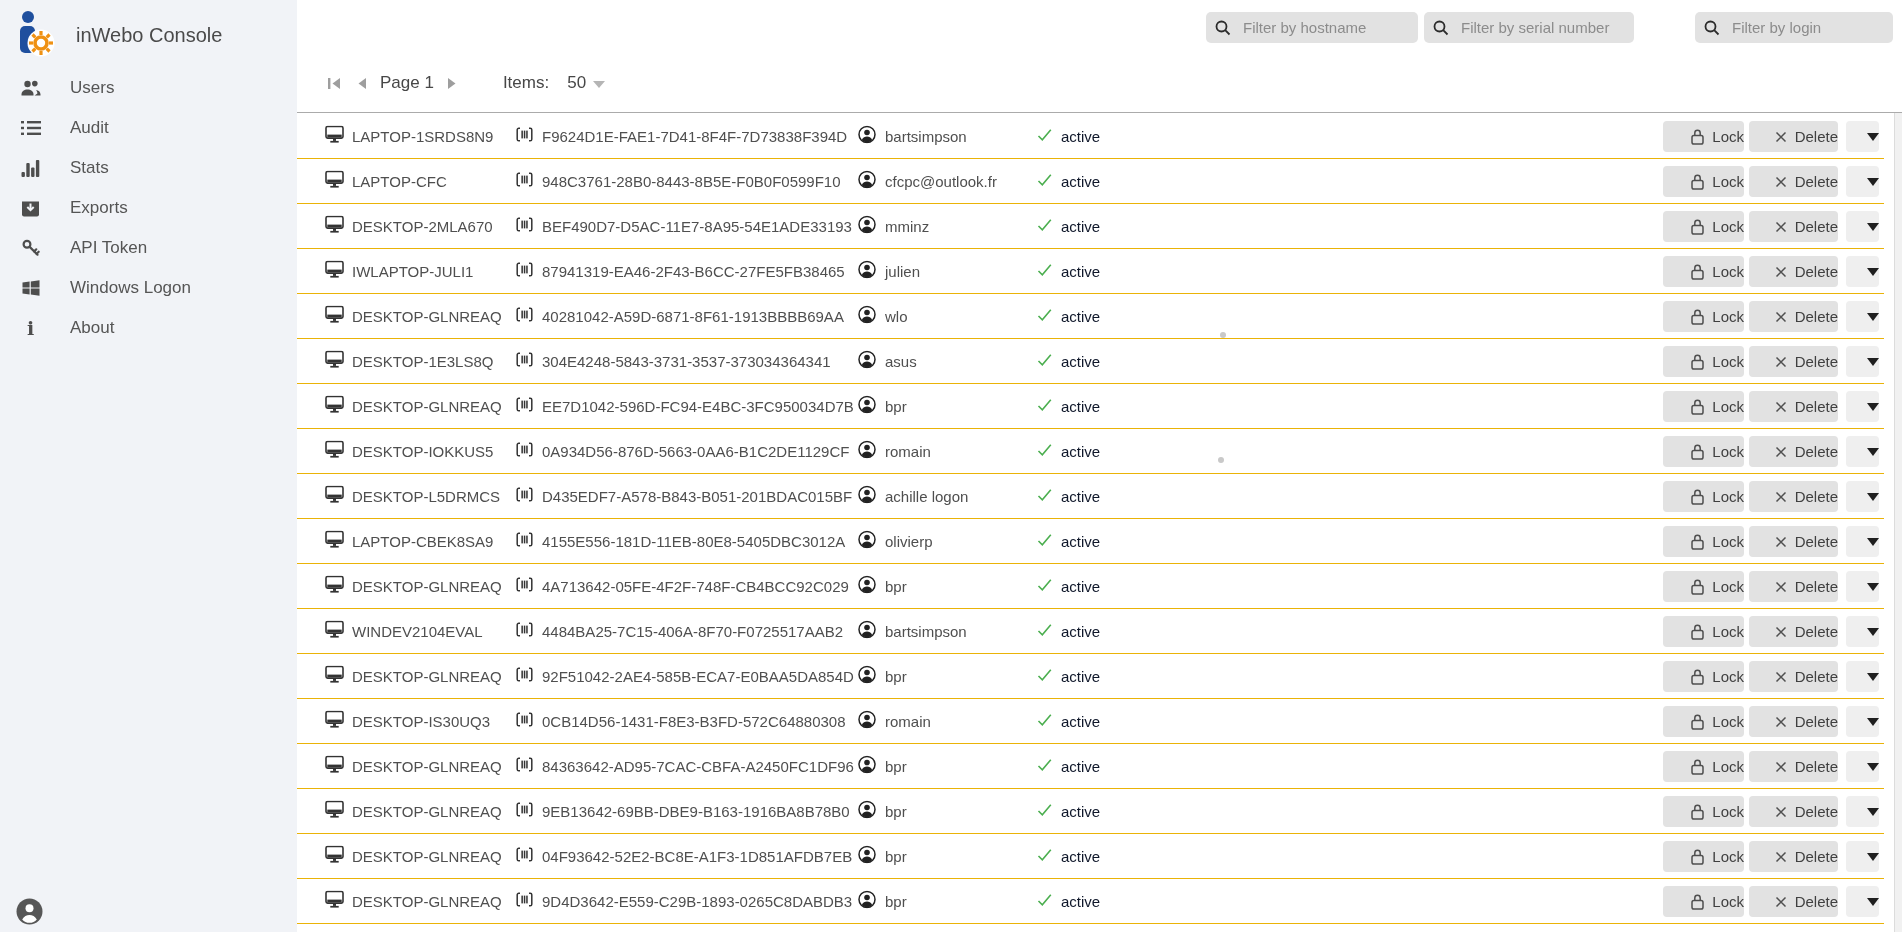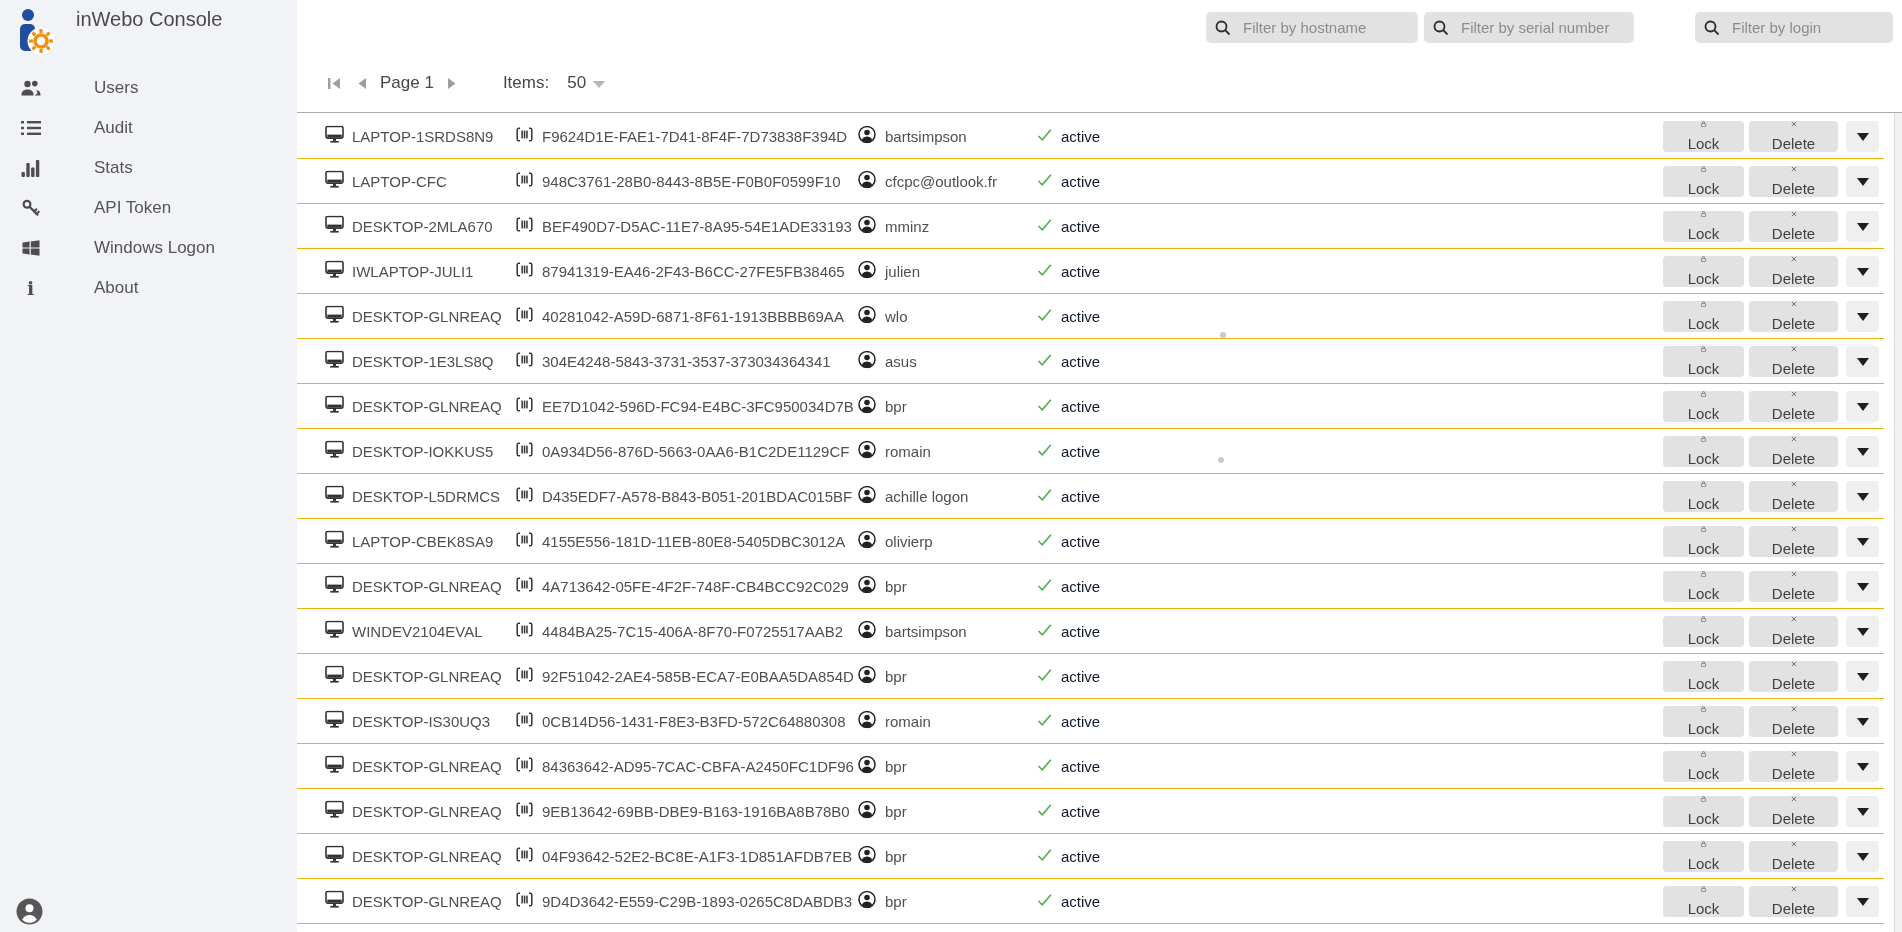--- a/index.html
+++ b/index.html
@@ -1,29 +1,29 @@
 <!DOCTYPE html>
 <html><head>
 <meta charset="utf-8">
 <style>
   * { box-sizing: border-box; margin: 0; padding: 0; }
   html,body { width:1902px; height:932px; overflow:hidden; }
   body { font-family:"Liberation Sans", sans-serif; background:#ffffff; position:relative; }
 
   
   .sidebar { position:absolute; left:0; top:0; width:297px; height:932px; background:#f1f3f7; }
-  .brand { display:flex; align-items:flex-start; padding:8px 0 0 14px; height:62px; cursor:pointer; }
+  .brand { display:flex; align-items:center; padding:8px 0 0 14px; height:62px; cursor:pointer; }
   .logo { position:relative; width:46px; height:50px; flex:0 0 auto; }
   .logo-dot { position:absolute; left:8px; top:1px; width:12px; height:12px; border-radius:50%; background:#1f4f9e; }
   .logo-stem { position:absolute; left:6px; top:16px; width:15px; height:27px; border-radius:5px; background:#1f4f9e; }
   .logo-gear { position:absolute; left:13px; top:19px; }
   .brand-title { font-size:20px; color:#4a4a4a; margin-left:16px; white-space:nowrap; }
 
   .nav { margin-top:6px; }
-  .nav-item { display:flex; align-items:center; height:40px; padding-left:17px; cursor:pointer;gap:24px; }
+  .nav-item { display:flex; align-items:center; height:40px; padding-left:17px; cursor:pointer; }
   .nav-icon { width:27px; display:flex; justify-content:center; align-items:center; }
   .nav-label { font-size:17px; color:#555555; margin-left:26px; white-space:nowrap; }
   .serif-i { font-family:"DejaVu Serif", serif; font-size:19px; font-weight:bold; color:#4d4d4d; line-height:1; }
 
   .avatar { position:absolute; left:16px; bottom:7px; width:27px; height:27px; cursor:pointer; }
 
   
   .main { position:absolute; left:297px; top:0; width:1605px; height:932px; background:#fff; }
   .topbar { position:absolute; left:0; top:0; width:1605px; height:113px; border-bottom:1px solid #ababab; background:#fff; z-index:2; }
   .breadcrumb { position:absolute; left:27px; top:16px; font-size:20px; color:#4a4a4a; white-space:nowrap; }
@@ -54,21 +54,21 @@
   .cell { position:absolute; top:50%; transform:translateY(-50%); font-size:15px; color:#4f4f4f; white-space:nowrap; }
   .c-monitor { left:28px; }
   .c-hostname { left:55px; }
   .c-barcode { left:219px; }
   .c-serial { left:245px; }
   .c-person { left:561px; }
   .c-login { left:588px; }
   .c-check { left:740px; }
   .c-active { left:764px; color:#0f172a; }
 
-  .btn { position:absolute; top:7px; height:31px; border-radius:4px; background:#e2e2e2; display:flex; align-items:center; justify-content:center; gap:8px; font-size:15px; color:#404040; cursor:pointer; border:none; font-family:"Liberation Sans",sans-serif;flex-direction:column; }
+  .btn { position:absolute; top:7px; height:31px; border-radius:4px; background:#e2e2e2; display:flex; align-items:center; justify-content:flex-end; gap:8px; font-size:15px; color:#404040; cursor:pointer; border:none; font-family:"Liberation Sans",sans-serif; }
   .b-lock { left:1366px; width:81px; }
   .b-delete { left:1452px; width:89px; }
   .b-more { left:1549px; width:33px; background:#efefef; }
   .caret-down { width:0; height:0; border-left:6px solid transparent; border-right:6px solid transparent; border-top:8px solid #1f1f1f; }
 
   .scroll-strip { position:absolute; right:0; top:103px; width:8px; height:829px; background:#f1f1f1; border-left:1px solid #dcdcdc; cursor:pointer; }
   .artifact-dot { position:absolute; width:6px; height:6px; border-radius:50%; background:#c9c9c9; }
   .dot-1 { left:923px; top:332px; }
   .dot-2 { left:921px; top:457px; }
 </style>
@@ -135,20 +135,32 @@
           <rect x="5.3" y="4" width="3.4" height="14" rx="1"></rect>
           <rect x="10.1" y="8.5" width="3.4" height="9.5" rx="1"></rect>
           <rect x="14.9" y="1" width="3.4" height="17" rx="1"></rect>
         </g>
           </svg>
       </span>
       <span class="nav-label">Stats</span>
     </div>
     <div class="nav-item">
       <span class="nav-icon">
+        <svg width="19" height="18" viewBox="0 0 19 18">
+          <path d="M1 2.5 h17 v13 a2 2 0 0 1 -2 2 h-13 a2 2 0 0 1 -2 -2 z" fill="#4d4d4d"></path>
+          <g stroke="#f1f3f7" stroke-width="2" fill="none">
+            <path d="M9.5 4.5 v6"></path>
+              <path d="M6.3 8 l3.2 3.2 3.2 -3.2"></path>
+          </g>
+        </svg>
+      </span>
+      <span class="nav-label">Exports</span>
+    </div>
+    <div class="nav-item">
+      <span class="nav-icon">
         <svg width="20" height="20" viewBox="0 0 20 20">
           <g fill="none" stroke="#4d4d4d" stroke-width="2.2" stroke-linecap="round">
             <circle cx="6" cy="6.2" r="3.4"></circle>
             <path d="M8.7 8.9 L16.5 16.7"></path>
             <path d="M13.2 13.4 L15.3 11.3"></path>
             <path d="M15.6 15.8 L17.7 13.7"></path>
           </g>
         </svg>
       </span>
       <span class="nav-label">API Token</span>

